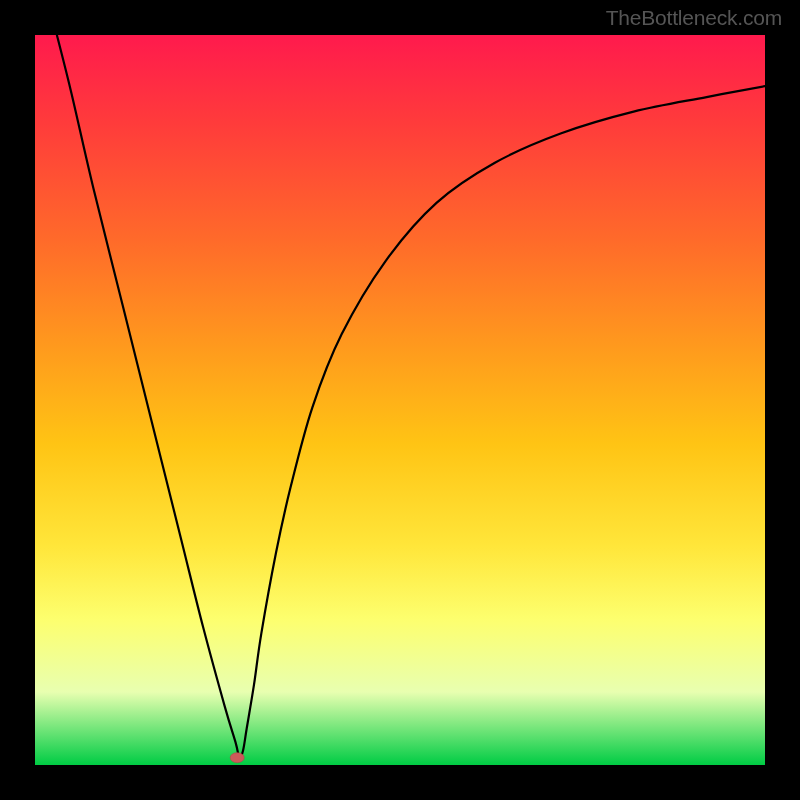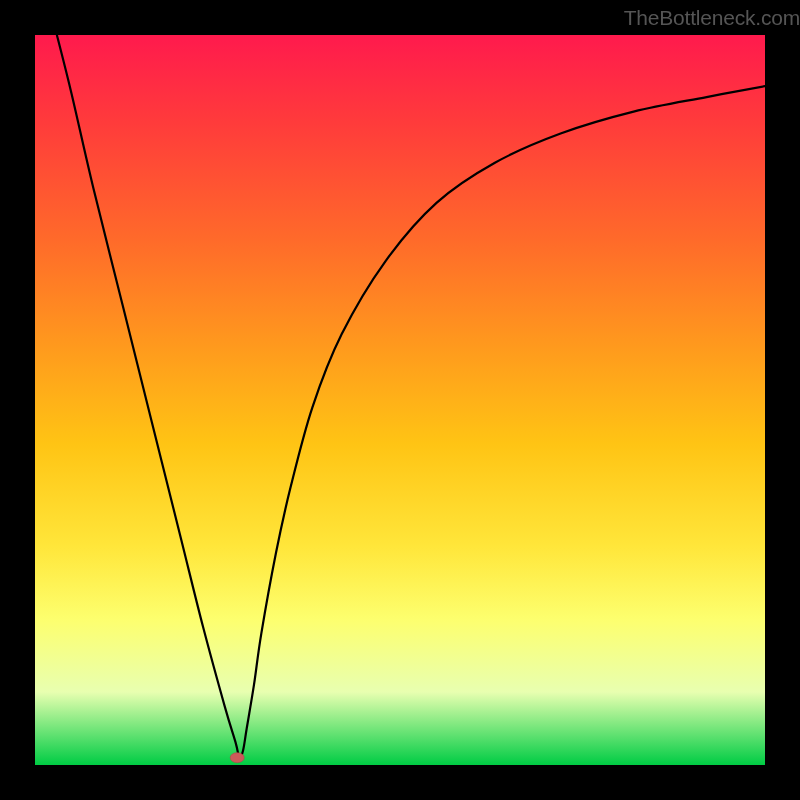--- a/index.html
+++ b/index.html
@@ -51,21 +51,21 @@
     stroke-linecap: round;
   }
   .marker {
     fill: #cc5a5a;
     stroke: #b04848;
     stroke-width: 0.6;
   }
   .attribution {
     position: absolute;
     top: 6px;
-    right: 0;
+    right: 18px;
     color: #555;
     font-size: 21px;
     font-weight: 500;
     letter-spacing: -0.2px;
   }
 </style>
 </head>
 <body>
 
 <div class="frame">

